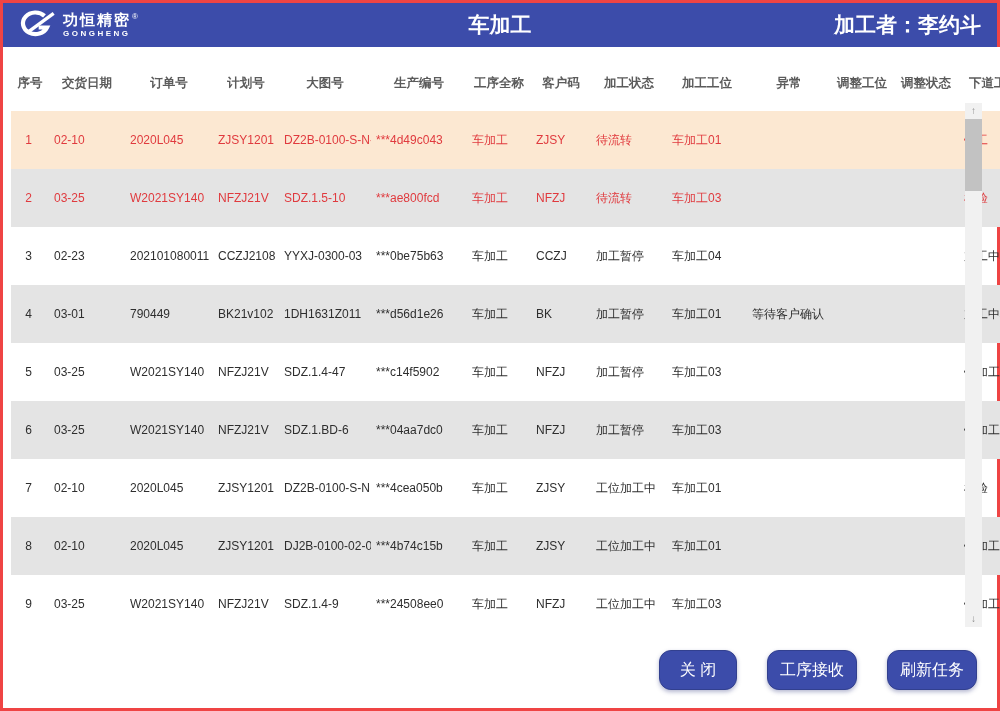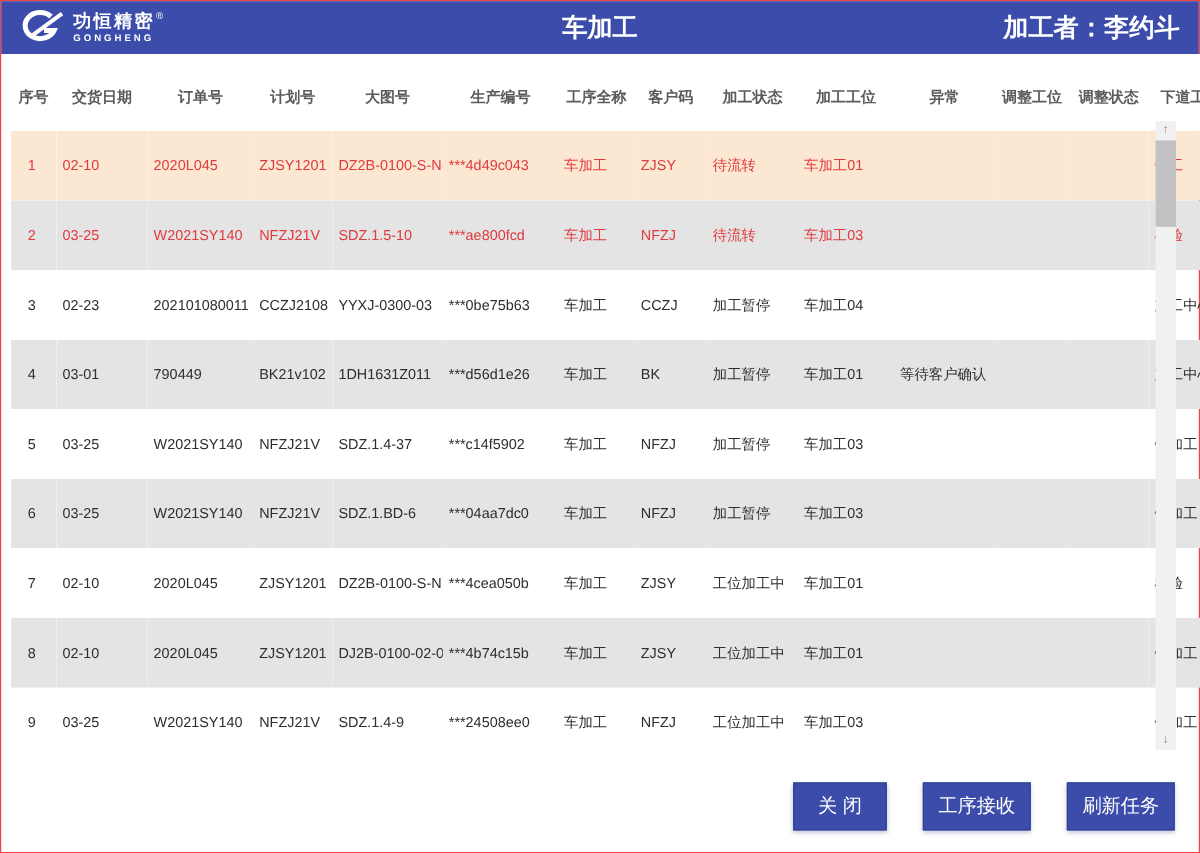--- a/index.html
+++ b/index.html
@@ -1,19 +1,19 @@
 <!DOCTYPE html>
 <html><head>
 <meta charset="utf-8">
 <style>
   html,body{margin:0;padding:0;background:#fff;}
   body{width:1000px;height:711px;overflow:hidden;
        font-family:"Liberation Sans","DejaVu Sans",sans-serif;
        -webkit-font-smoothing:antialiased;}
-  .window{width:1000px;height:711px;background:#fff;position:relative;box-sizing:border-box;border:1px solid #ef4444;}
+  .window{width:1000px;height:711px;background:#fff;position:relative;box-sizing:border-box;border:3px solid #ef4444;}
 
   
   .appbar{height:44px;background:#3c4caa;display:flex;align-items:center;position:relative;color:#fff;}
   .brand{display:flex;align-items:center;gap:6px;padding-left:14px;}
   .brand svg{display:block;}
   .brand-text{line-height:1;}
   .brand-cn{font-size:15px;font-weight:bold;letter-spacing:2px;}
   .brand-reg{font-size:8px;vertical-align:super;margin-left:1px;}
   .brand-latin{display:block;font-size:8px;font-weight:bold;letter-spacing:2.5px;margin-top:2px;}
   .appbar h1{position:absolute;left:0;right:0;text-align:center;margin:0;font-size:21px;font-weight:bold;pointer-events:none;}
@@ -35,21 +35,21 @@
   
   .vscroll{position:absolute;top:56px;right:0;width:17px;height:524px;background:#f1f1f1;
            display:flex;flex-direction:column;align-items:center;}
   .sb-arrow{height:16px;width:17px;line-height:16px;text-align:center;font-size:10px;color:#8b8b8b;cursor:pointer;user-select:none;}
   .sb-arrow.down{margin-top:auto;}
   .sb-thumb{width:17px;height:72px;background:#c2c2c2;cursor:pointer;}
 
   
   .footer{position:absolute;right:20px;bottom:18px;display:flex;gap:30px;}
   .btn{min-width:78px;height:40px;padding:0 12px;background:#3c4caa;color:#fff;font-size:16px;
-       font-family:inherit;border:1px solid #32408f;border-radius:0;cursor:pointer;
+       font-family:inherit;border:1px solid #32408f;border-radius:12px;cursor:pointer;
        box-shadow:0 2px 4px rgba(40,50,120,.35);}
 </style>
 </head>
 <body>
 
 <div class="window">
 
   <div class="appbar">
     <div class="brand">
       <span>
@@ -150,21 +150,21 @@
             <td>等待客户确认</td>
             <td></td>
             <td></td>
             <td>加工中心</td>
           </tr>
           <tr class="">
             <td>5</td>
             <td>03-25</td>
             <td>W2021SY140</td>
             <td>NFZJ21V</td>
-            <td>SDZ.1.4-37</td>
+            <td>SDZ.1.4-47</td>
             <td>***c14f5902</td>
             <td>车加工</td>
             <td>NFZJ</td>
             <td>加工暂停</td>
             <td>车加工03</td>
             <td></td>
             <td></td>
             <td></td>
             <td>铣加工</td>
           </tr>

